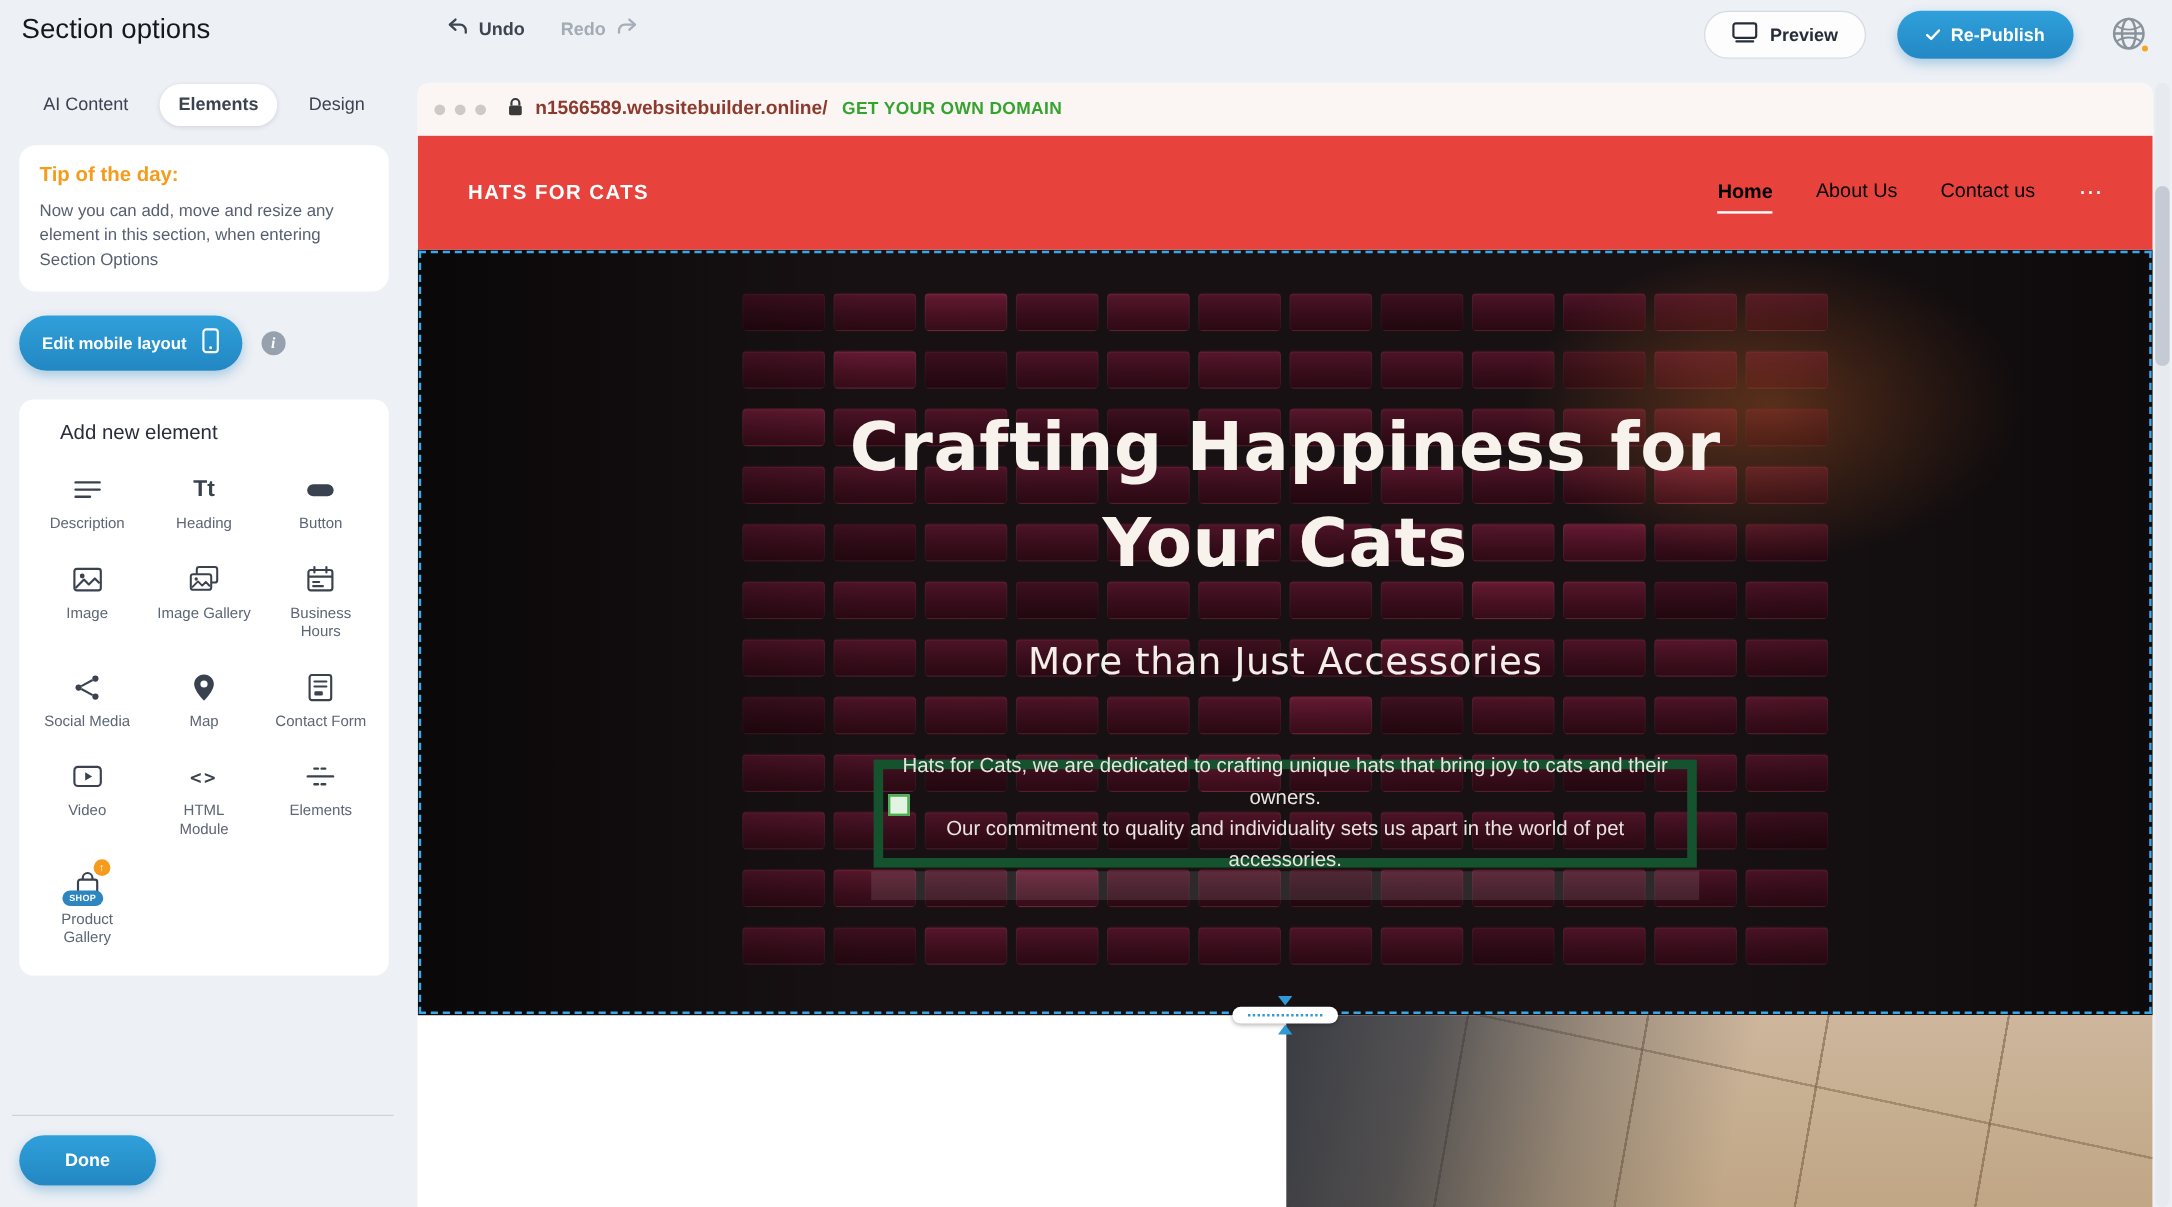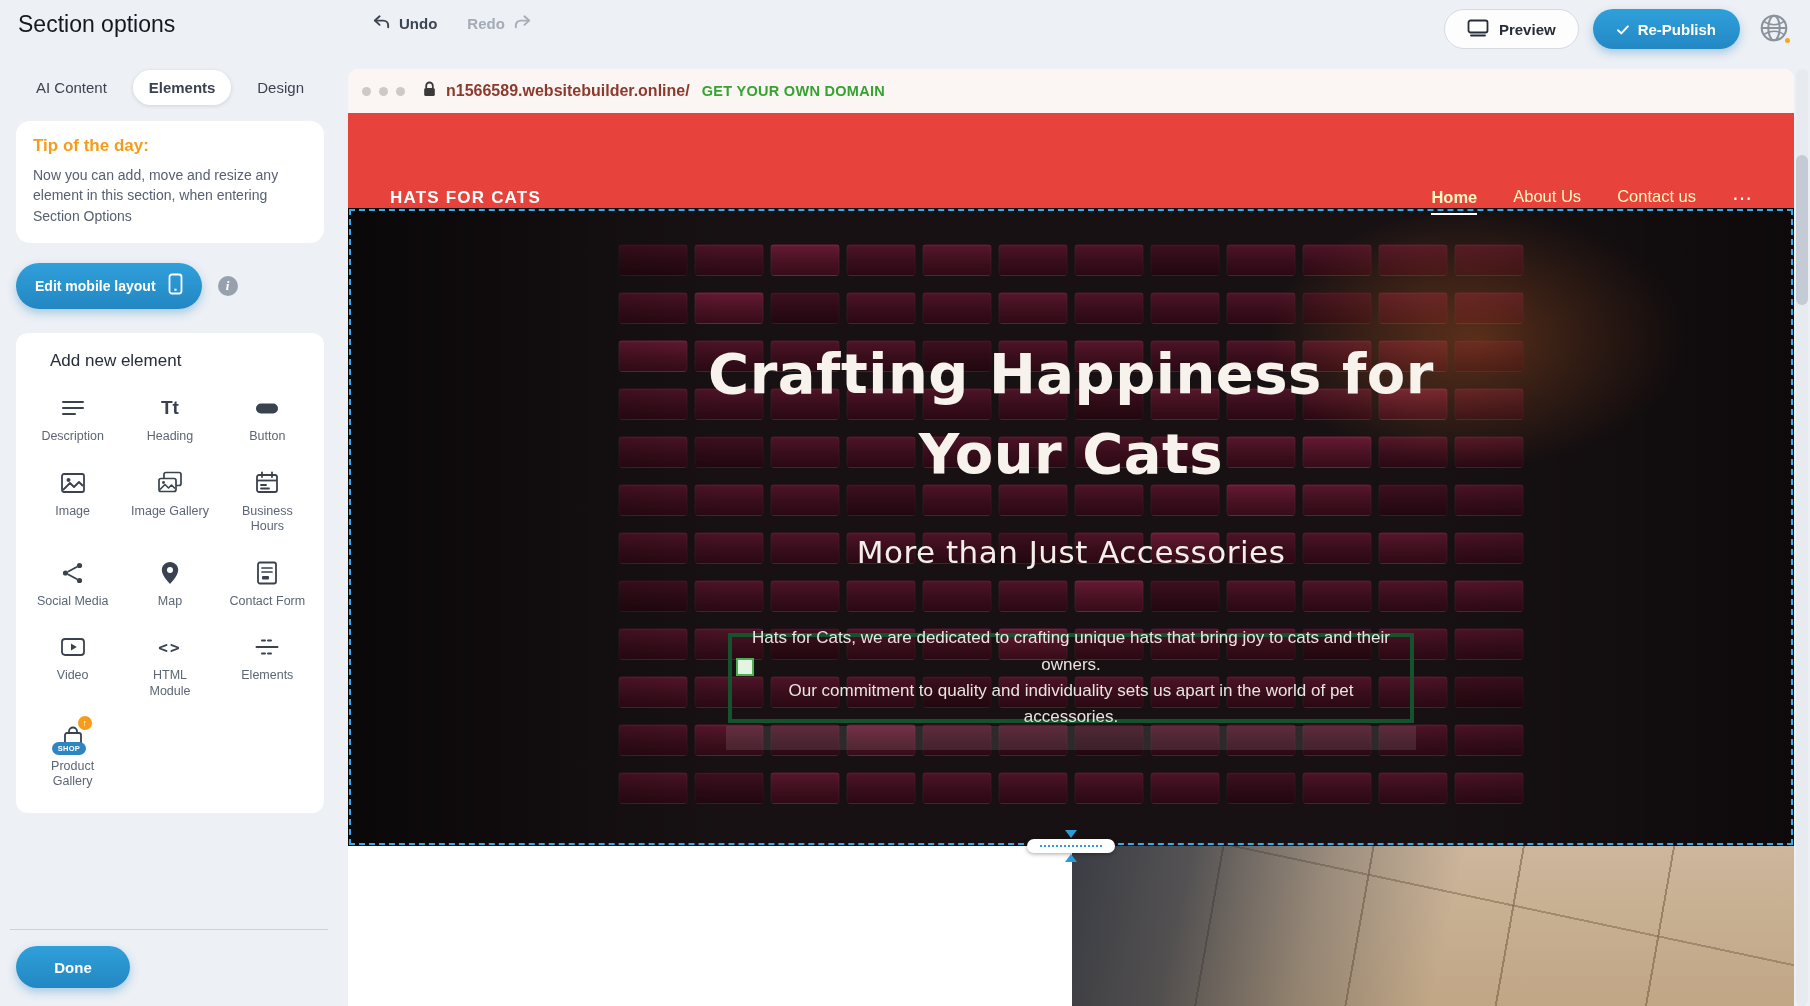--- a/index.html
+++ b/index.html
@@ -8,21 +8,21 @@
   button { font-family:inherit; border:none; background:none; cursor:pointer; }
 
   .app { position:relative; width:1810px; height:1006px; background:#edf0f5; }
 
   
   .topbar { position:relative; height:58px; background:#edf0f5; }
   .topbar-title { position:absolute; left:18px; top:11px; font-size:23px; font-weight:normal; color:#15181f; }
   .undo-redo { position:absolute; left:372px; top:14px; display:flex; align-items:center; gap:30px; }
   .ur-btn { display:flex; align-items:center; gap:8px; font-size:15px; font-weight:bold; color:#3d4550; }
   .ur-btn.disabled { color:#a3abb5; }
-  .topbar-right { position:absolute; right:16px; top:9px; display:flex; align-items:center; gap:14px; }
+  .topbar-right { position:absolute; right:16px; top:9px; display:flex; align-items:center; gap:26px; }
   .preview-btn { display:flex; align-items:center; gap:10px; height:40px; padding:0 22px; border-radius:21px;
                  background:#fdfdfe; border:1px solid #d6dbe2; color:#262d39; font-size:15px; font-weight:bold; }
   .republish-btn { display:flex; align-items:center; gap:9px; height:40px; padding:0 24px; border-radius:21px;
                  background:linear-gradient(#2fa0db,#2388c4); color:#fff; font-size:15px; font-weight:bold;
                  box-shadow:0 4px 10px rgba(35,130,190,.35); }
   .globe-btn { position:relative; width:40px; height:40px; display:flex; align-items:center; justify-content:center; }
   .globe-dot { position:absolute; right:2px; bottom:4px; width:9px; height:9px; border-radius:50%;
                background:#f5a623; border:2px solid #edf0f5; }
 
   
@@ -63,24 +63,24 @@
   .main { position:relative; flex:1; }
   .preview { position:absolute; left:8px; top:11px; right:16px; bottom:0; background:#fff;
              border-radius:10px 10px 0 0; overflow:hidden; }
   .browser-bar { height:44px; background:#fbf6f3; display:flex; align-items:center; padding:0 14px; }
   .win-dots { display:flex; gap:8px; margin-right:18px; }
   .win-dot { width:9px; height:9px; border-radius:50%; background:#cfc9c6; }
   .url-text { font-size:16px; font-weight:bold; color:#8c3a2e; margin-left:10px; }
   .domain-link { font-size:14.5px; font-weight:bold; color:#35a330; margin-left:12px; letter-spacing:.3px; }
 
   .site { position:relative; height:894px; background:#fff; overflow:hidden; }
-  .site-header { position:relative; z-index:6; height:95px; background:#e7423c; display:flex; align-items:flex-end; padding:0 42px; }
+  .site-header { position:relative; z-index:6; height:95px; background:#e7423c; display:flex; align-items:center; padding:0 42px; }
   .site-logo { color:#fff; font-size:17px; font-weight:bold; letter-spacing:1.2px; }
   .site-nav { margin-left:auto; display:flex; align-items:center; gap:36px; }
-  .nav-item { color:#fef9c3; font-size:16.5px; padding-bottom:2px; }
+  .nav-item { color:#000000; font-size:16.5px; padding-bottom:2px; }
   .nav-item.active { border-bottom:2px solid #fff; padding-bottom:6px; margin-bottom:-8px; font-weight:bold; }
   .nav-more { color:#fff; font-size:20px; line-height:1; }
 
   
   .hero { position:relative; height:638px; background:#171113; overflow:hidden; }
   .hero-selection { position:absolute; inset:1px; border:2px dashed #38a8e8; z-index:5; pointer-events:none; }
   .brick-grid { position:absolute; top:36px; left:50%; transform:translateX(-50%);
                 display:grid; grid-template-columns:repeat(12,69px); grid-auto-rows:32px;
                 column-gap:7px; row-gap:16px; z-index:1; }
   .brick { border-radius:4px; border:1px solid rgba(255,255,255,.04);
@@ -94,21 +94,21 @@
   .hero-vignette { position:absolute; inset:0; z-index:2; pointer-events:none;
                background:linear-gradient(90deg, rgba(0,0,0,.55), transparent 26%, transparent 74%, rgba(0,0,0,.4)); }
   .hero-heading { position:absolute; top:126px; left:0; width:100%; text-align:center; z-index:3;
                   font-family:"DejaVu Sans",sans-serif; font-size:56px; font-weight:bold; color:#f7f2ec;
                   line-height:1.43; white-space:pre-line; letter-spacing:.5px; }
   .hero-sub { position:absolute; top:326px; left:0; width:100%; text-align:center; z-index:3;
               font-family:"DejaVu Sans",sans-serif; font-size:31px; color:#f3eee9; letter-spacing:.5px; }
   .ghost-strip { position:absolute; top:518px; left:50%; transform:translateX(-50%); width:690px; height:24px;
                  background:rgba(255,255,255,.10); z-index:3; }
   .desc-box { position:absolute; top:425px; left:50%; transform:translateX(-50%); width:686px; height:90px;
-              border:4px solid #14532d; z-index:4; display:flex; align-items:center; justify-content:center; padding:0 12px; }
+              border:8px solid #14532d; z-index:4; display:flex; align-items:center; justify-content:center; padding:0 12px; }
   .desc-text { font-size:17px; color:#e9e4df; text-align:center; line-height:1.55; white-space:pre-line; }
   .green-handle { position:absolute; left:4px; top:21px; width:18px; height:18px;
                   background:#e4f4e2; border:2px solid #4caf50; }
 
   
   .resize-widget { position:absolute; left:50%; top:717px; transform:translateX(-50%); z-index:7;
                    display:flex; flex-direction:column; align-items:center; }
   .arrow-down { width:0; height:0; border-left:6px solid transparent; border-right:6px solid transparent;
                 border-top:8px solid #2e9bd6; margin-bottom:1px; }
   .arrow-up { width:0; height:0; border-left:6px solid transparent; border-right:6px solid transparent;

